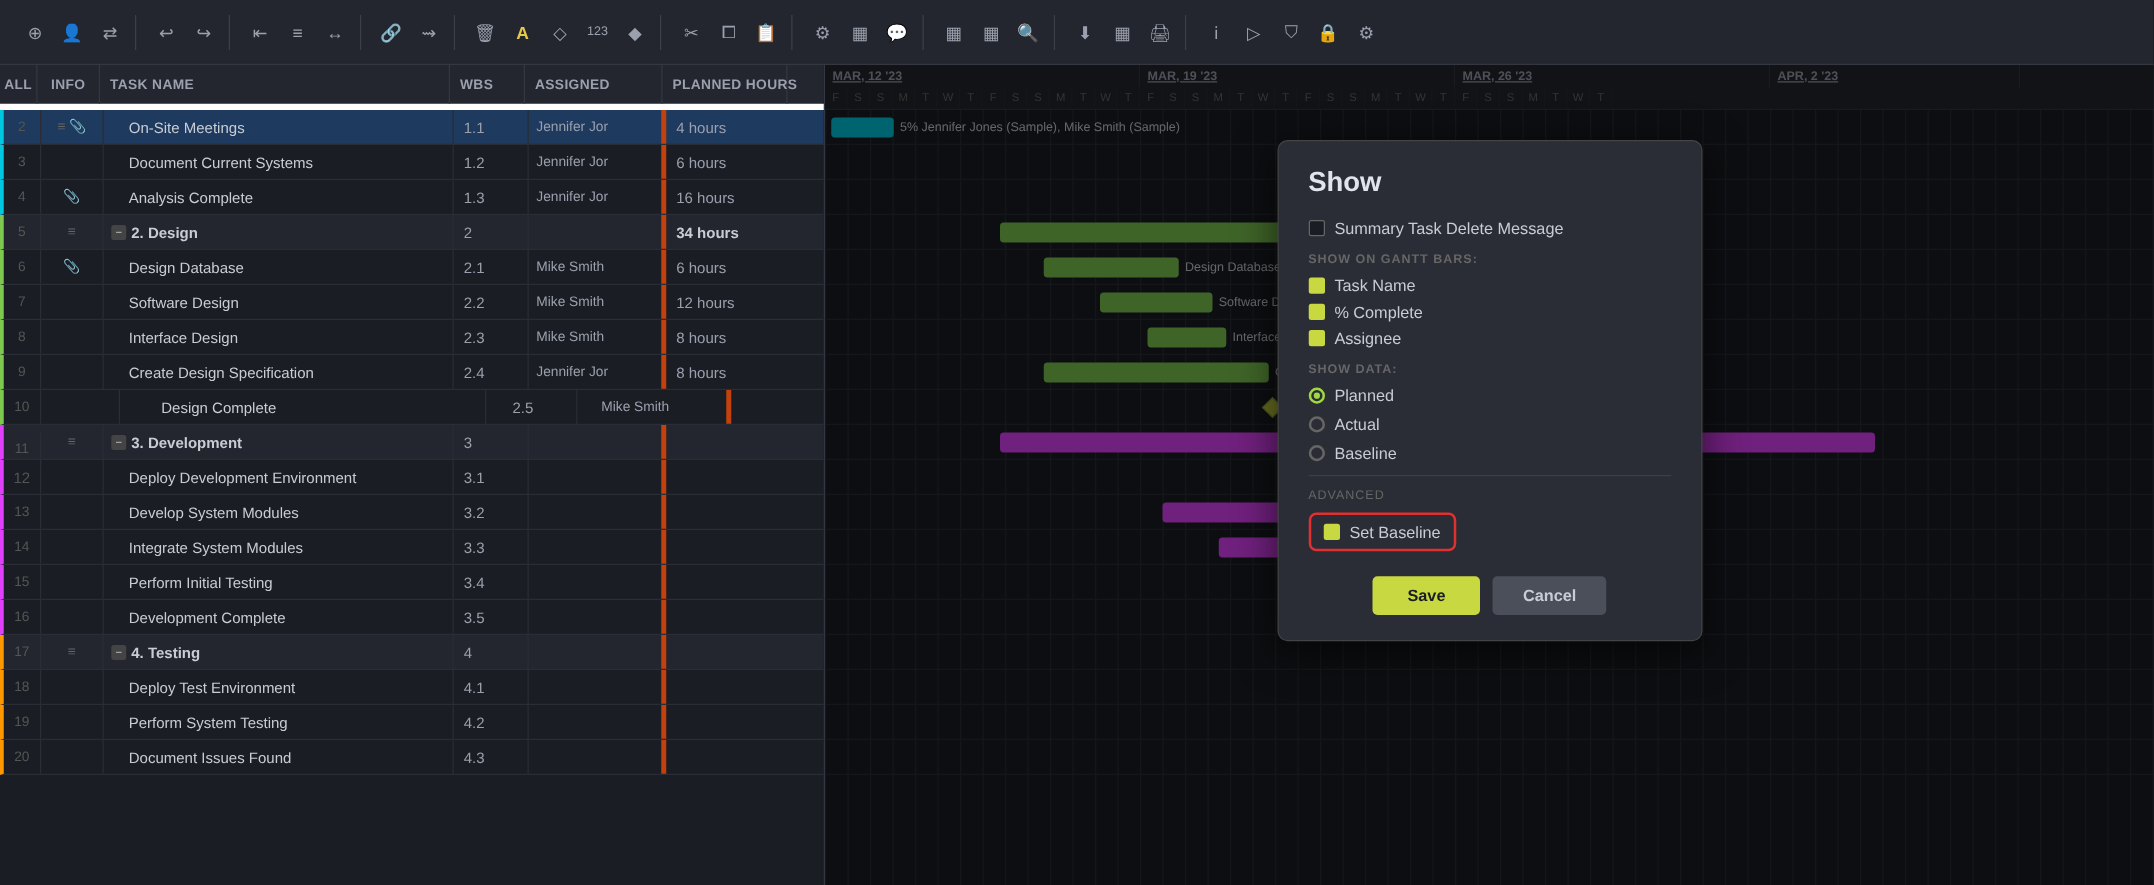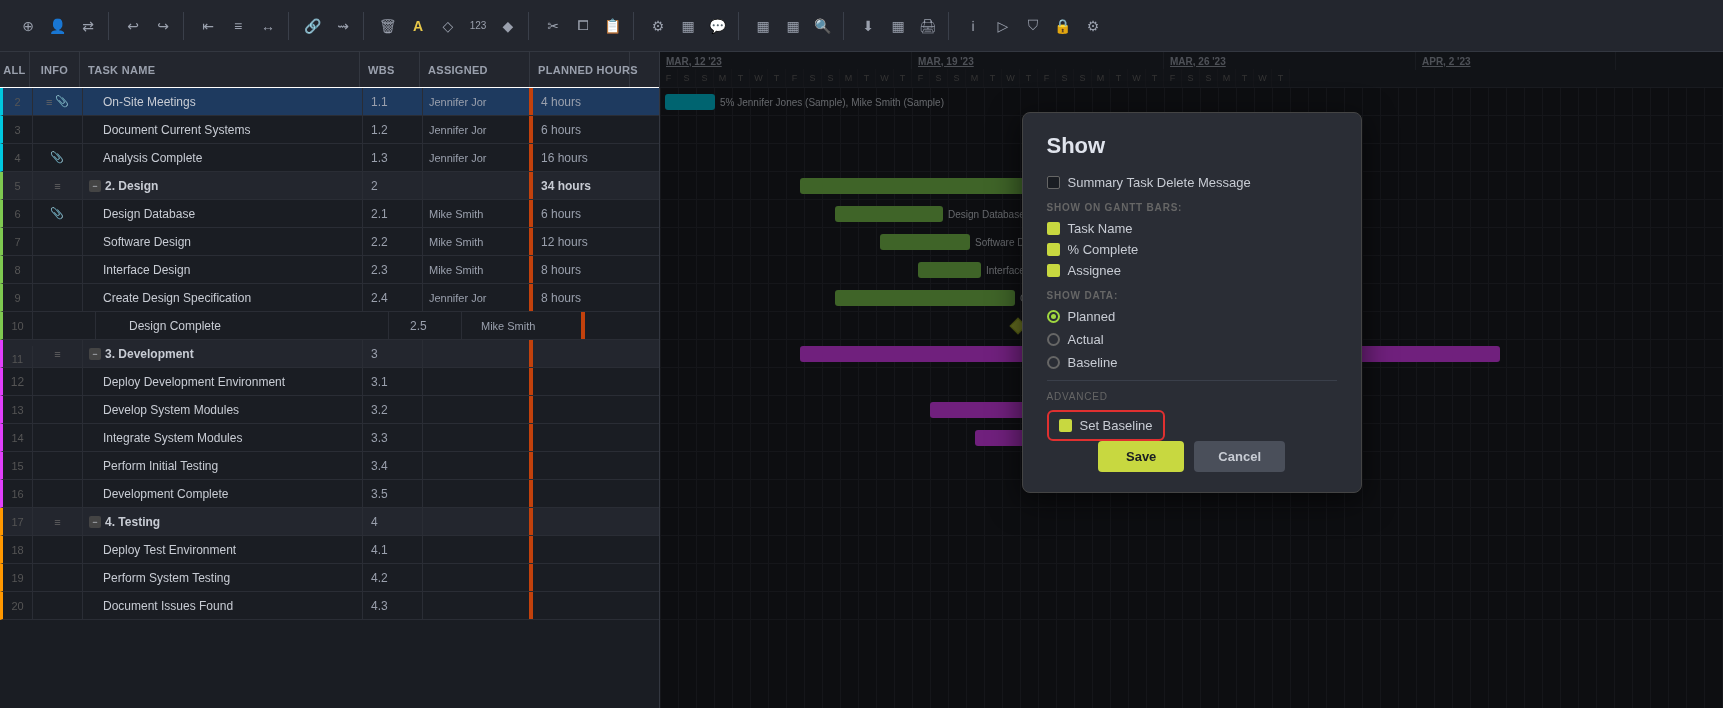--- a/index.html
+++ b/index.html
@@ -53,21 +53,21 @@
       background: #1a1d23;
       border-right: 1px solid #333740;
       display: flex;
       flex-direction: column;
       flex-shrink: 0;
     }
 
     .grid-header {
       height: 36px;
       background: #23262e;
-      border-bottom: 1px solid #ffffff;
+      border-bottom: 5px solid #ffffff;
       display: flex;
       align-items: center;
     }
     .gh-cell {
       display: flex;
       align-items: center;
       padding: 0 8px;
       height: 100%;
       border-right: 1px solid #333740;
       font-size: 11px;
@@ -364,20 +364,21 @@
       border: 2px solid #e03030;
       border-radius: 6px;
       padding: 6px 10px;
       width: fit-content;
       cursor: pointer;
     }
     .modal-footer {
       display: flex;
       gap: 10px;
       justify-content: center;
+      margin-top: 20px;
     }
     .btn-save {
       background: #c8d840;
       color: #1a1d23;
       font-weight: 700;
       border: none;
       border-radius: 4px;
       padding: 8px 28px;
       font-size: 13px;
       cursor: pointer;

